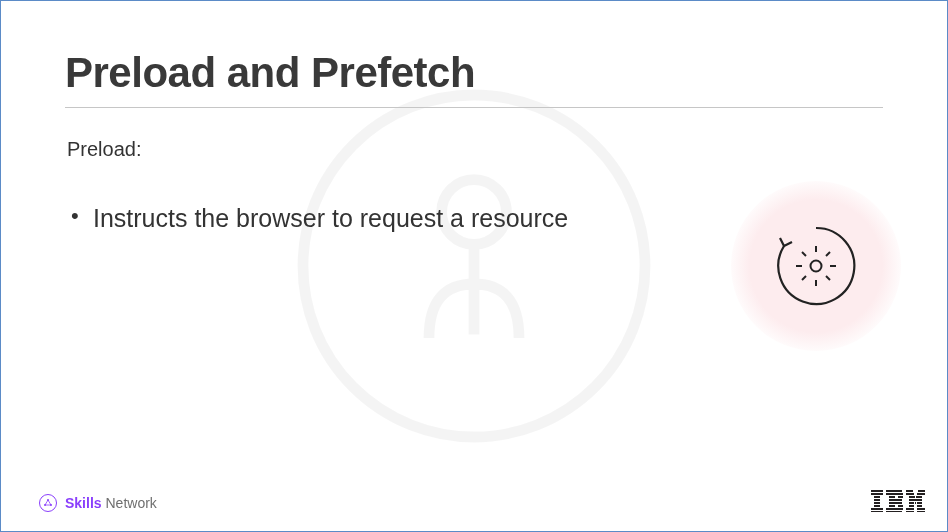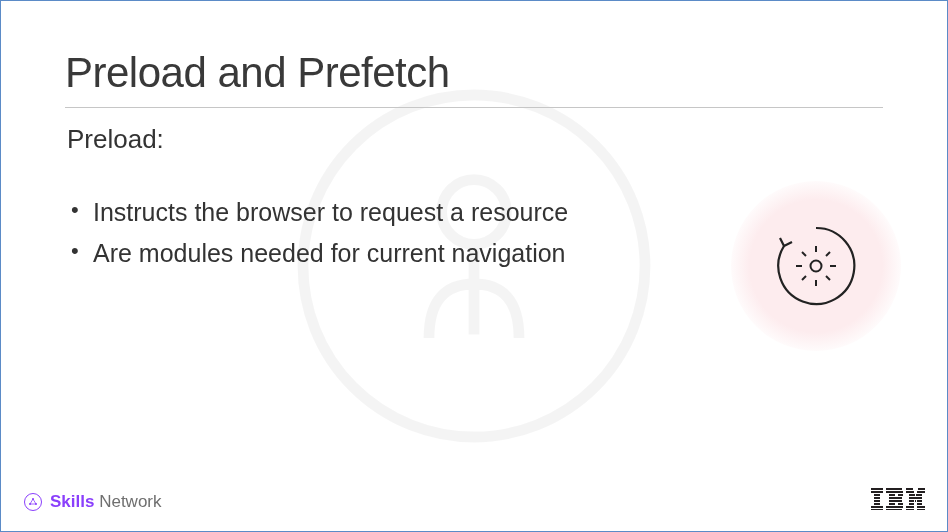--- a/index.html
+++ b/index.html
@@ -26,38 +26,38 @@
     pointer-events: none;
   }
 
   .content {
     position: relative;
     padding: 48px 64px 0 64px;
   }
 
   .title {
     font-size: 42px;
-    font-weight: 400;
+    font-weight: 700;
     color: #393939;
     letter-spacing: -0.5px;
     padding-bottom: 10px;
     border-bottom: 1px solid #c6c6c6;
-    margin-bottom: 16px;
+    margin-bottom: 30px;
   }
 
   .body-area {
     display: flex;
     align-items: flex-start;
     gap: 40px;
   }
 
   .text-col { flex: 1; }
 
   .lead {
-    font-size: 26px;
+    font-size: 20px;
     color: #333;
     margin-bottom: 32px;
     margin-left: 2px;
   }
 
   ul.points {
     list-style: none;
     padding-left: 28px;
     margin-top: 37px;
   }
@@ -84,28 +84,28 @@
     height: 170px;
     border-radius: 50%;
     background: radial-gradient(circle at center, #fdecee 0%, #fdecee 55%, rgba(253,236,238,0) 75%);
     display: flex;
     align-items: center;
     justify-content: center;
   }
 
   .footer {
     position: absolute;
-    left: 1px;
+    left: 16px;
     right: 0;
     bottom: 16px;
     padding: 0 22px;
     display: flex;
     align-items: center;
     justify-content: space-between;
-    font-size: 17px;
+    font-size: 14px;
     color: #5a5a5a;
   }
   .skills {
     display: flex;
     align-items: center;
     gap: 8px;
   }
   .skills-mark {
     width: 18px;
     height: 18px;
@@ -131,21 +131,20 @@
 </svg>
 
 <div class="content">
   <h1 class="title">Preload and Prefetch</h1>
 
   <div class="body-area">
     <div class="text-col">
       <div class="lead">Preload:</div>
       <ul class="points">
         <li>Instructs the browser to request a resource</li>
-        <li>Are modules needed for current navigation</li>
       </ul>
     </div>
   </div>
 </div>
 
 <div class="illustration">
   <svg width="100" height="100" viewBox="0 0 100 100">
     <path d="M50 12 A38 38 0 1 1 18 30" fill="none" stroke="#222" stroke-width="2.2"></path>
     <path d="M14 22 L18 30 L26 26" fill="none" stroke="#222" stroke-width="2.2"></path>
     <circle cx="50" cy="50" r="5.5" fill="none" stroke="#222" stroke-width="2"></circle>

